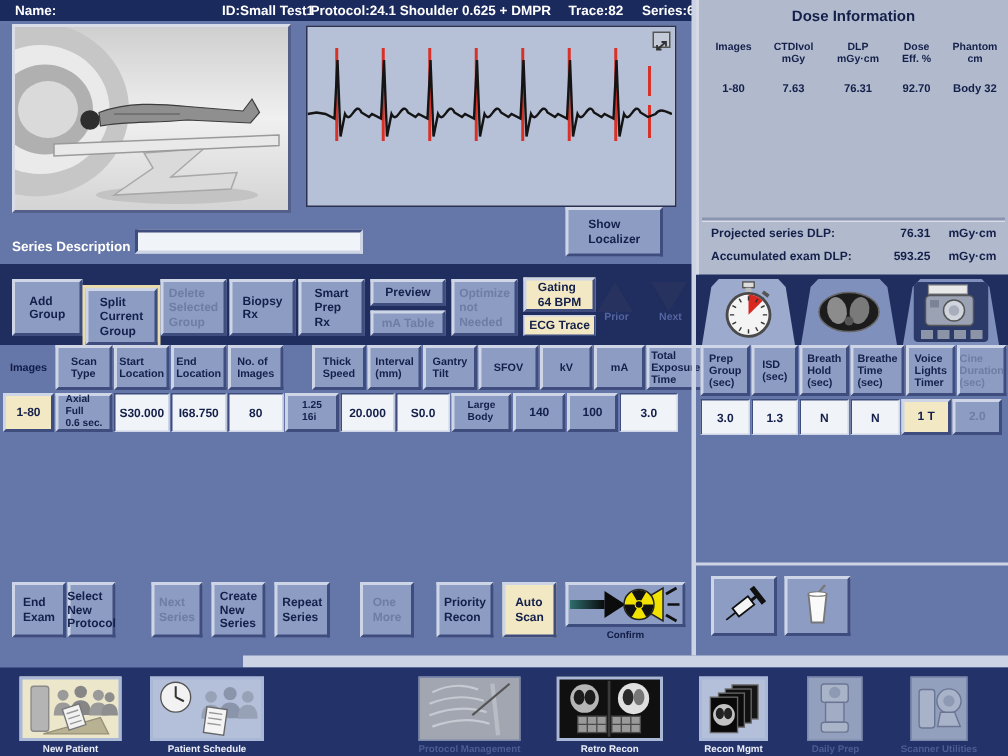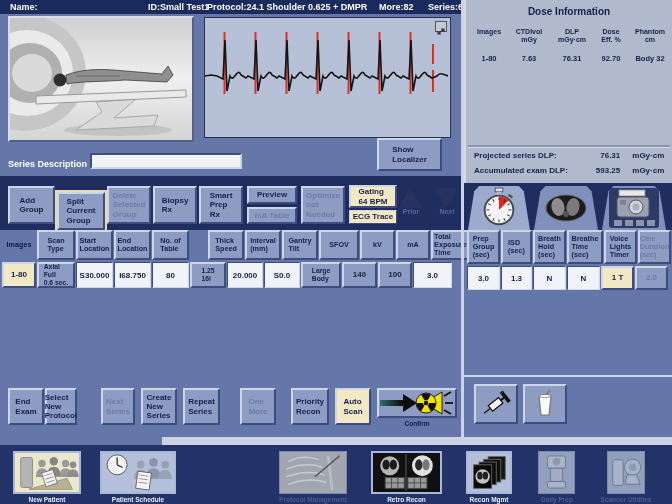--- a/index.html
+++ b/index.html
@@ -45,21 +45,21 @@
 </style>
 </head>
 <body>
 
 <div id="app">
 
   <div class="abs" style="left:0;top:0;width:580px;height:14px;background:#1b2a5c;">
     <span class="txt abs" style="left:10px;top:2px;">Name:</span>
     <span class="txt abs" style="left:148px;top:2px;">ID:Small Test1</span>
     <span class="txt abs" style="left:207px;top:2px;">Protocol:24.1 Shoulder 0.625 + DMPR</span>
-    <span class="txt abs" style="left:379px;top:2px;">More:82</span>
+    <span class="txt abs" style="left:379px;top:2px;">Trace:82</span>
     <span class="txt abs" style="left:428px;top:2px;">Series:6</span>
   </div>
 
   <div class="abs" style="left:8px;top:16px;width:186px;height:126px;border:2px solid #d9dde9;border-right-color:#55608a;border-bottom-color:#55608a;box-sizing:border-box;background:#ddd;">
     <svg width="182" height="122" viewBox="0 0 182 122">
       <defs>
         <linearGradient id="pg" x1="0" y1="0" x2="0" y2="1">
           <stop offset="0" stop-color="#cfcfcf"></stop>
             <stop offset="0.5" stop-color="#f0f0f0"></stop>
             <stop offset="1" stop-color="#d4d4d4"></stop>
@@ -150,21 +150,21 @@
 
   <div class="hrow" style="left:2px;top:230px;height:30px;">
     <div class="flat-head hcell" style="width:34px;">Images</div>
     <div class="btn hcell" style="width:38px;">Scan
 Type</div>
     <div class="btn hcell" style="width:37px;">Start
 Location</div>
     <div class="btn hcell" style="width:37px;">End
 Location</div>
     <div class="btn hcell" style="width:37px;">No. of
-Table</div>
+Images</div>
     <div class="btn hcell" style="width:36px;margin-left:18px;">Thick
 Speed</div>
     <div class="btn hcell" style="width:36px;">Interval
 (mm)</div>
     <div class="btn hcell" style="width:36px;">Gantry
 Tilt</div>
     <div class="btn hcell" style="width:40px;">SFOV</div>
     <div class="btn hcell" style="width:35px;">kV</div>
     <div class="btn hcell" style="width:34px;">mA</div>
     <div class="btn hcell" style="width:39px;">Total

